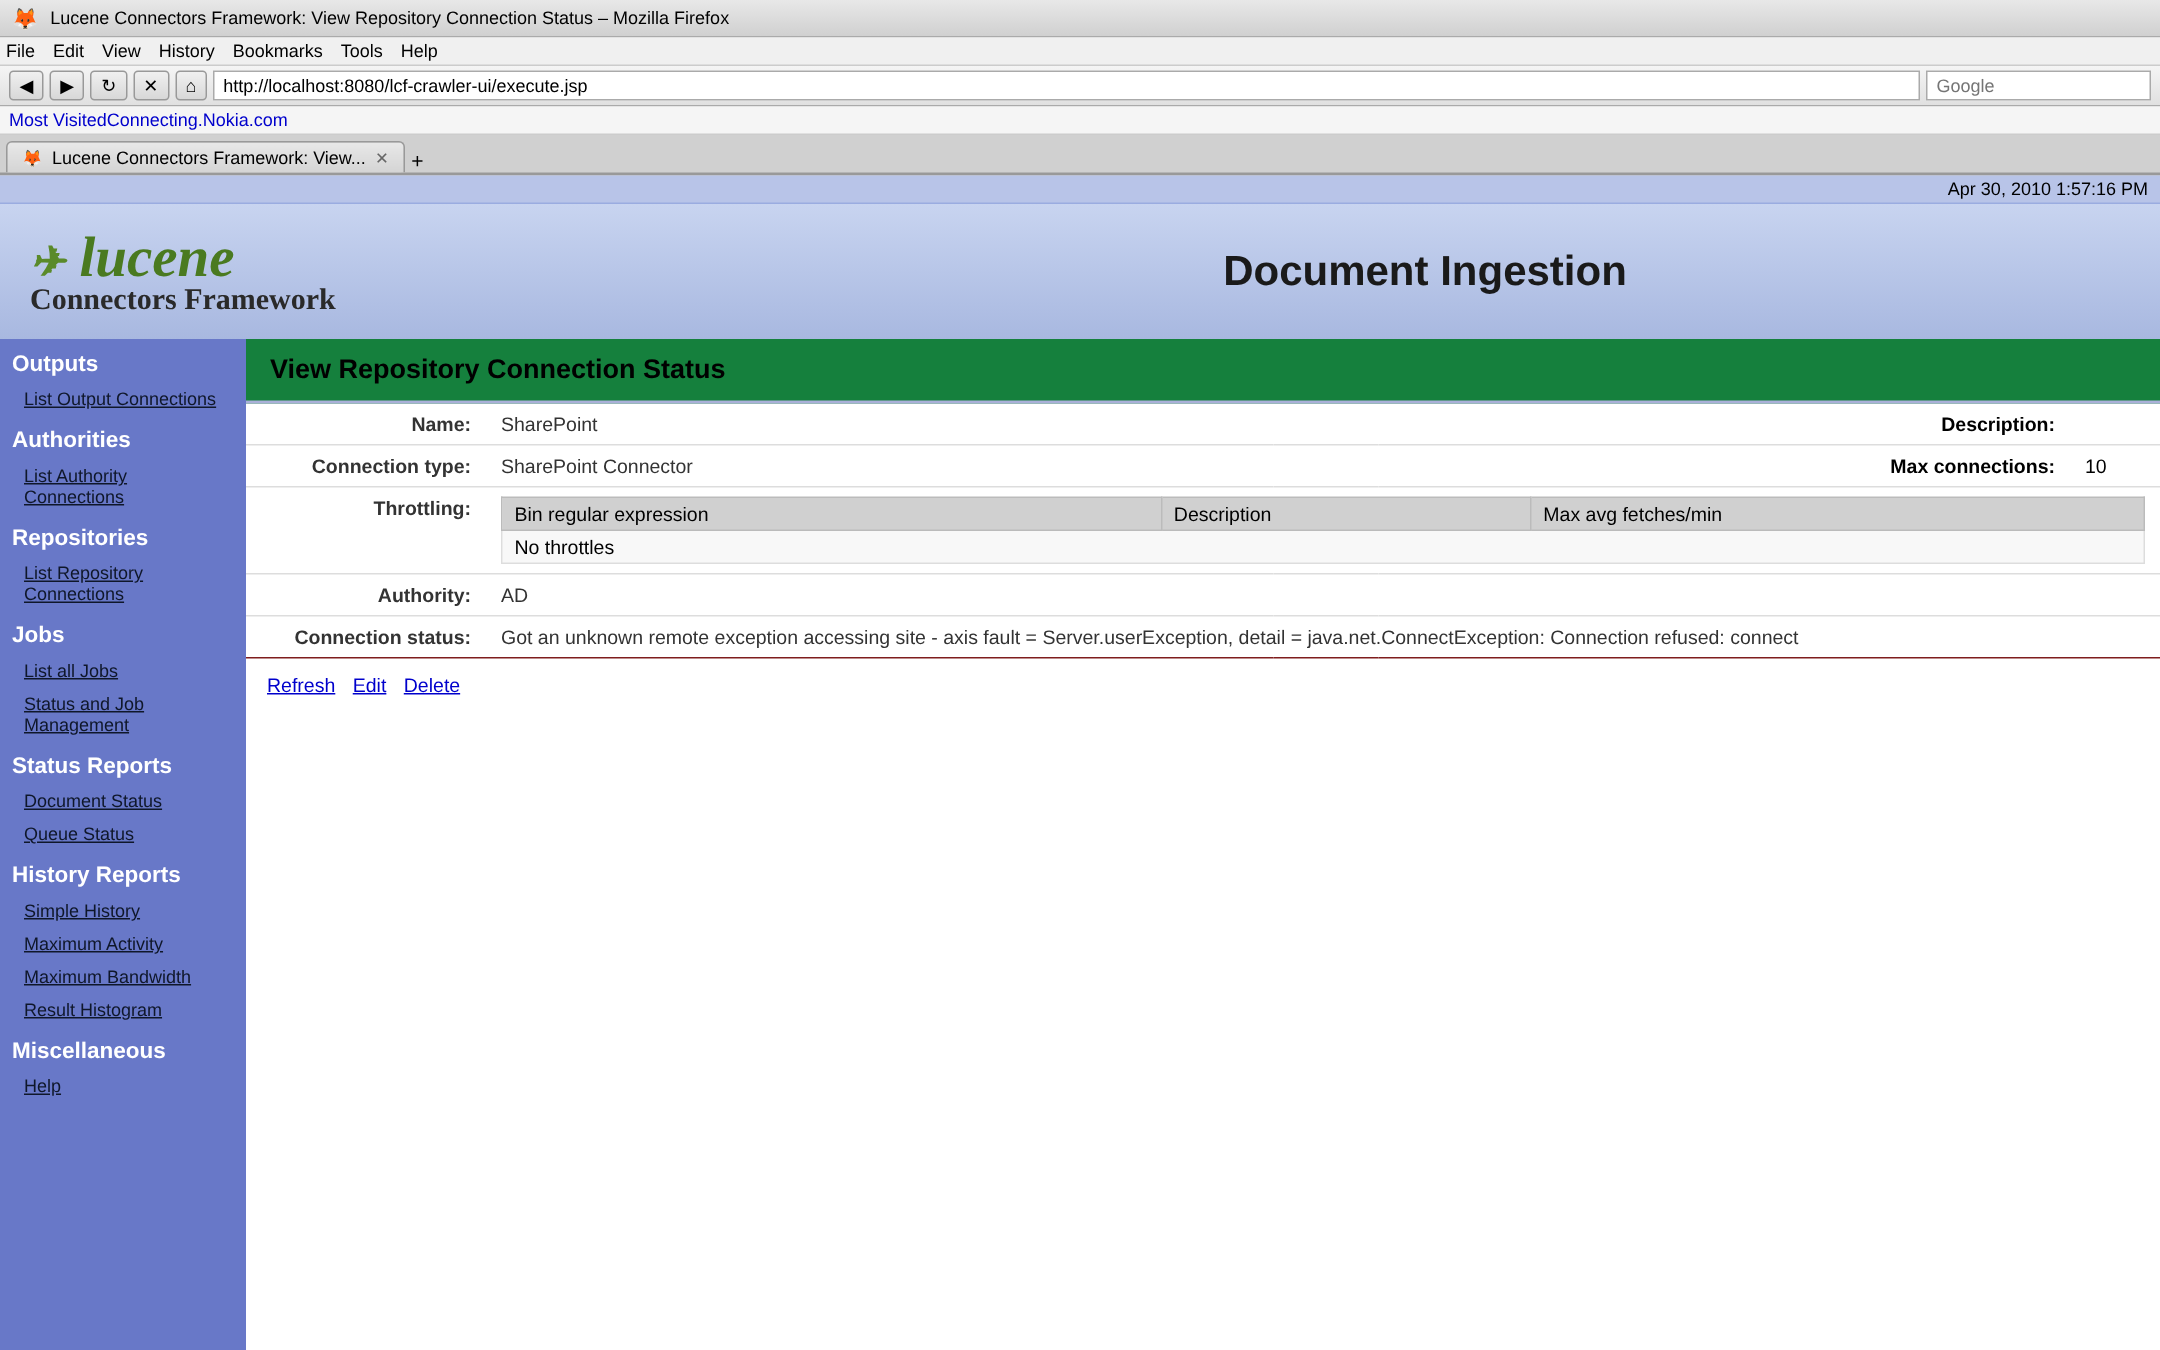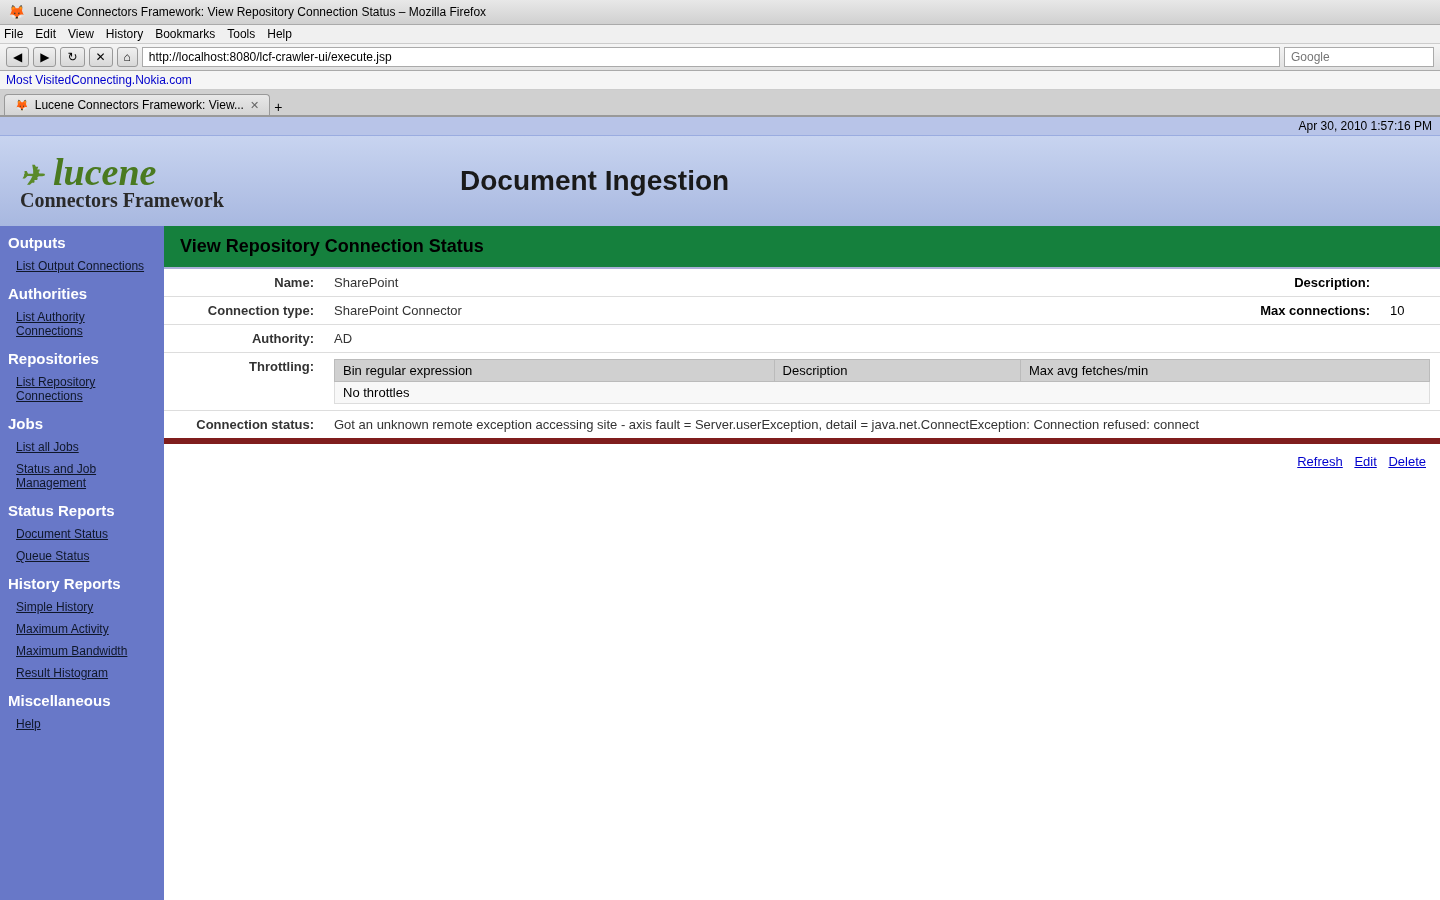--- a/index.html
+++ b/index.html
@@ -130,21 +130,21 @@
     }
     .logo-framework {
       font-size: 20px;
       font-weight: bold;
       color: #2a2a2a;
       font-family: Georgia, serif;
       margin-top: -5px;
     }
     .page-title-area {
       flex: 1;
-      text-align: left;
+      text-align: center;
     }
     .page-title-text {
       font-size: 28px;
       font-weight: bold;
       color: #1a1a1a;
     }
 
     
     .body-area {
       display: flex;
@@ -249,23 +249,23 @@
       font-size: 12px;
       line-height: 1.6;
       white-space: pre;
     }
 
     .status-error {
       color: #cc0000;
     }
 
     .action-row td {
-      text-align: right;
+      text-align: left;
       padding: 10px;
-      border-top: 6px solid #7f1d1d;
+      border-top: 1px solid #7f1d1d;
     }
     .action-link {
       color: #0000cc;
       text-decoration: underline;
       cursor: pointer;
       margin: 0 4px;
       font-size: 13px;
     }
   </style>
 </head>
@@ -374,26 +374,20 @@
           <td class="right-label">Description:</td>
           <td class="right-value"></td>
         </tr>
 
         <tr style="border-top:1px solid #ddd;">
           <td class="label-cell">Connection type:</td>
           <td class="value-cell">SharePoint Connector</td>
           <td></td>
           <td class="right-label">Max connections:</td>
           <td class="right-value">10</td>
-        </tr>
-
-        <tr style="border-top:1px solid #ddd;">
-          <td class="label-cell">Authority:</td>
-          <td class="value-cell">AD</td>
-          <td colspan="3"></td>
         </tr>
 
         <tr style="border-top:1px solid #ddd;">
           <td class="label-cell">Throttling:</td>
           <td colspan="4">
             <table class="throttle-table">
               <thead>
                 <tr>
                   <td>Bin regular expression</td>
                   <td>Description</td>
@@ -402,20 +396,26 @@
               </thead>
               <tbody>
                 <tr>
                   <td colspan="3">No throttles</td>
                 </tr>
               </tbody>
             </table>
           </td>
         </tr>
 
+        <tr style="border-top:1px solid #ddd;">
+          <td class="label-cell">Authority:</td>
+          <td class="value-cell">AD</td>
+          <td colspan="3"></td>
+        </tr>
+
 
         <tr style="border-top:1px solid #ddd;">
           <td class="label-cell">Connection status:</td>
           <td colspan="4" class="value-cell status-error">Got an unknown remote exception accessing site - axis fault = Server.userException, detail = java.net.ConnectException: Connection refused: connect</td>
         </tr>
 
         <tr class="action-row">
           <td colspan="5">
             <a class="action-link">Refresh</a>
             <a class="action-link">Edit</a>

